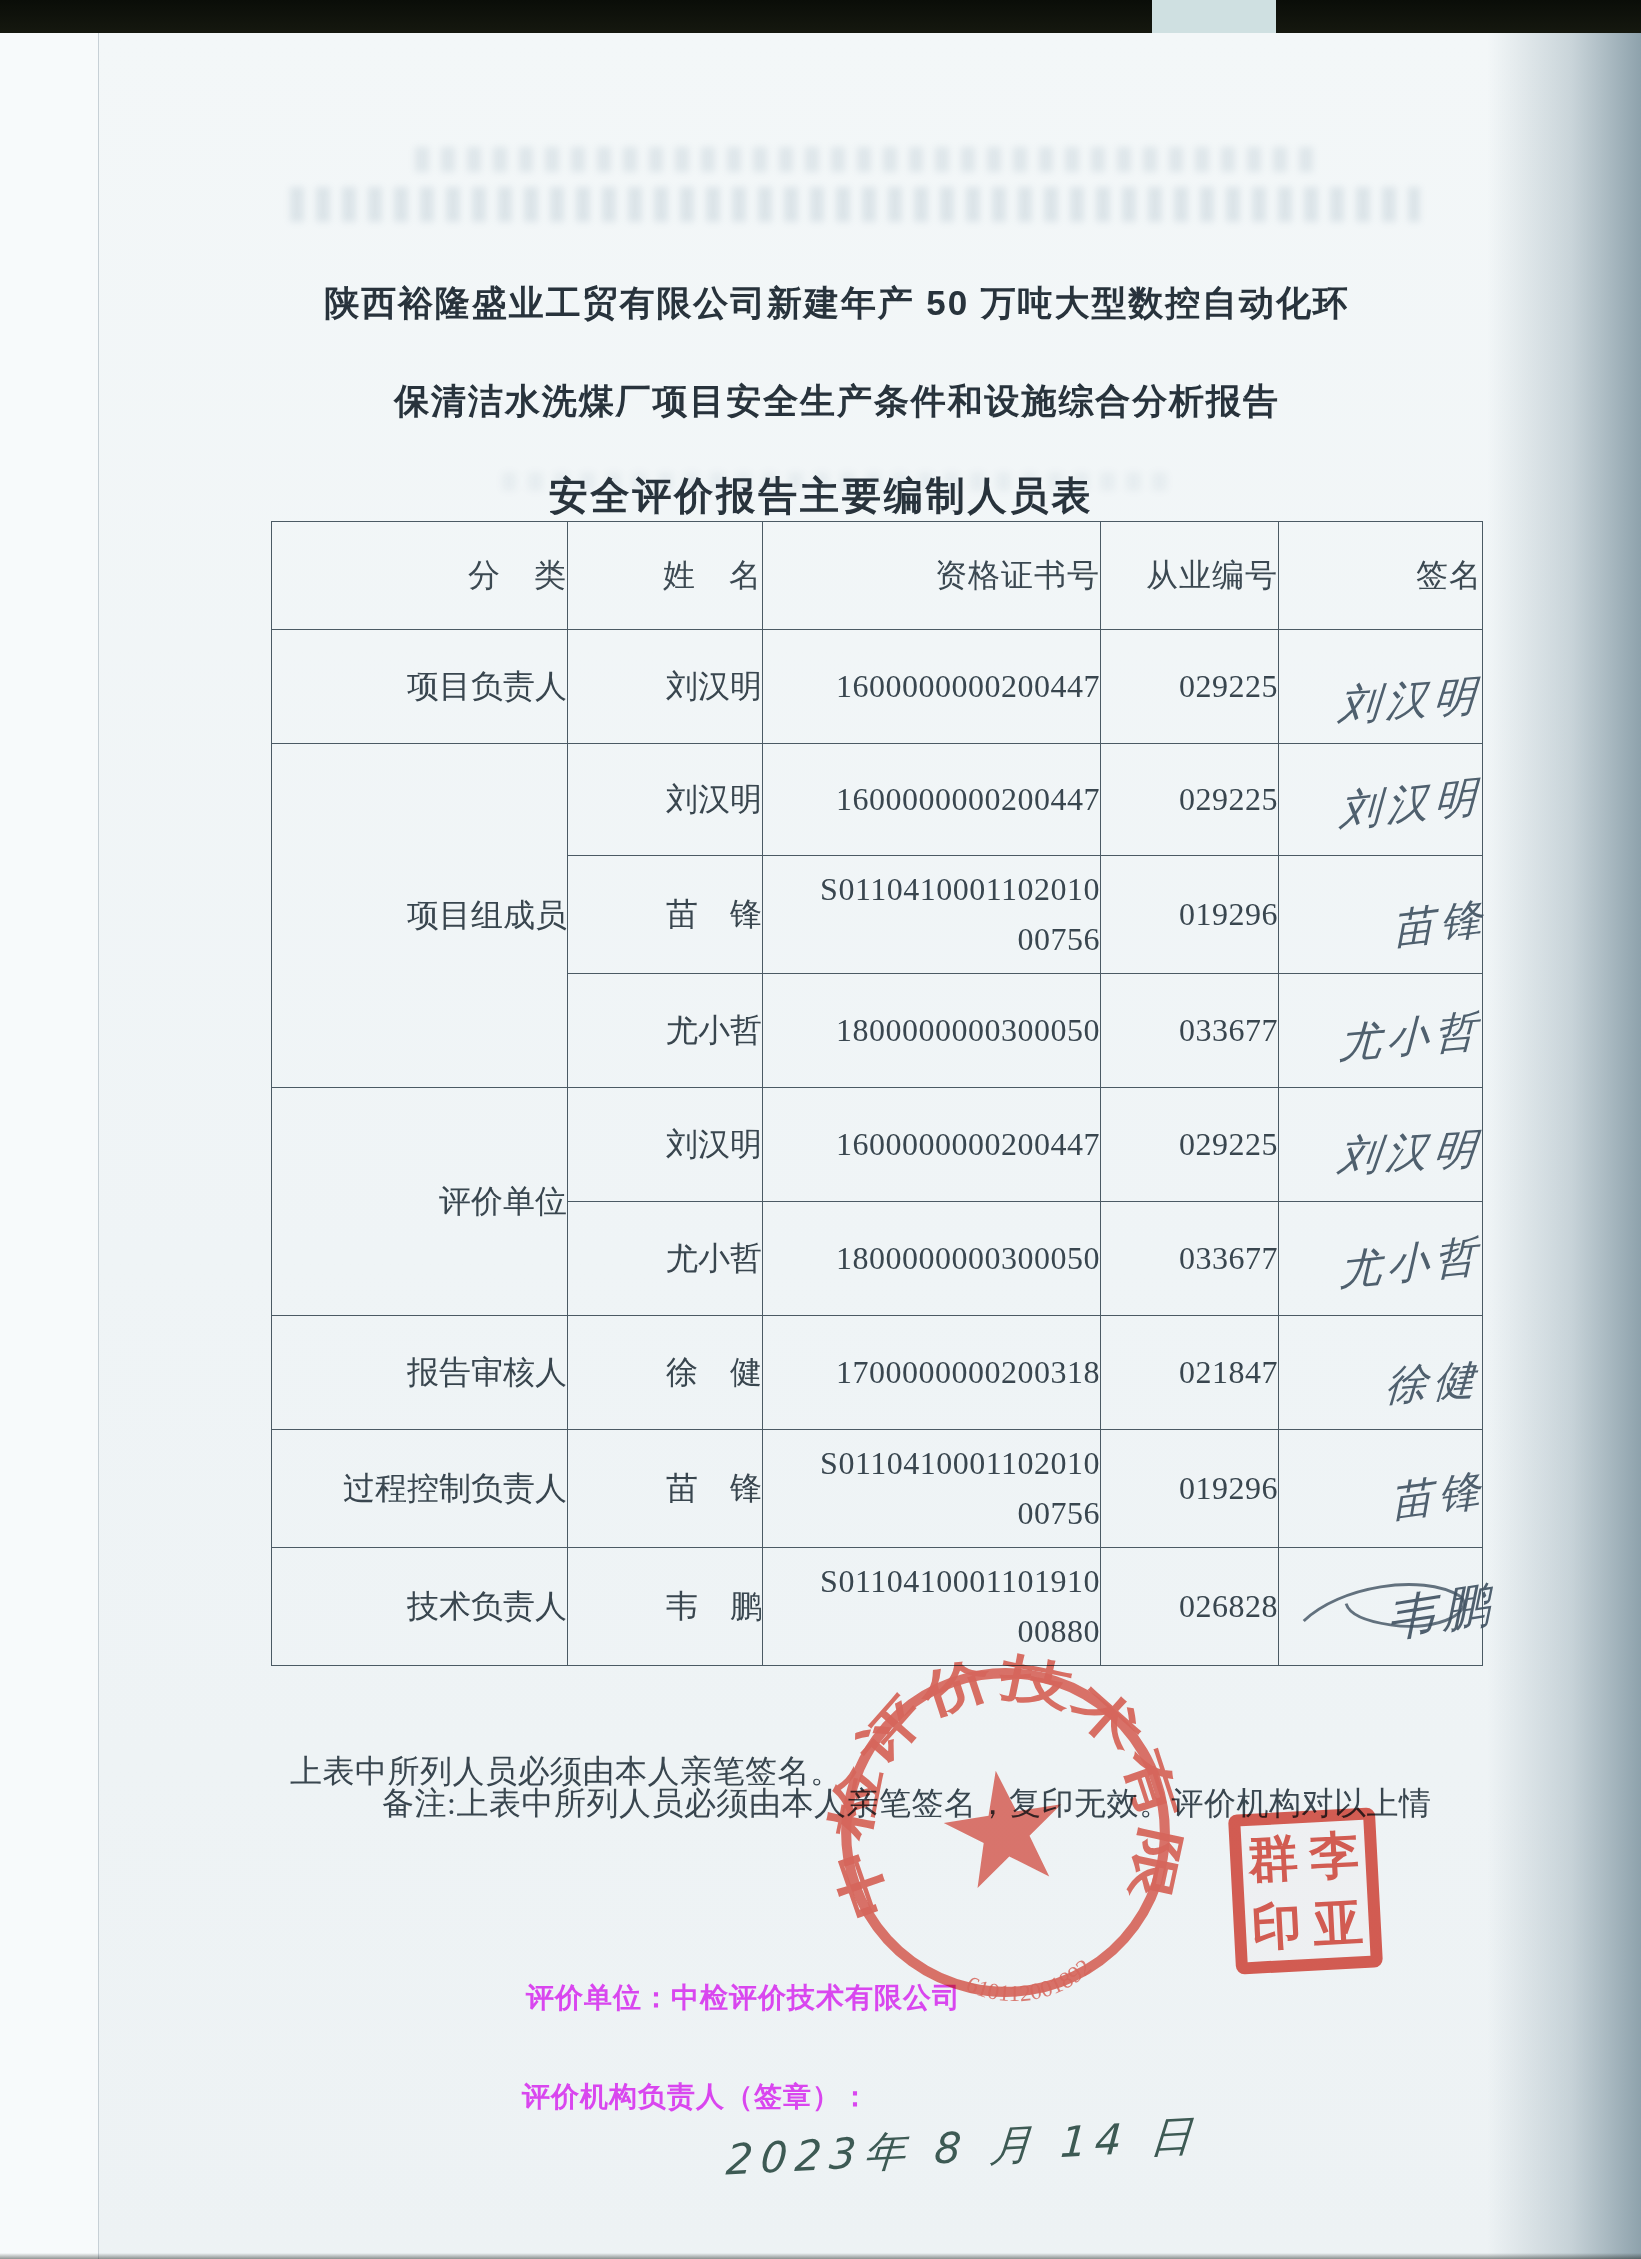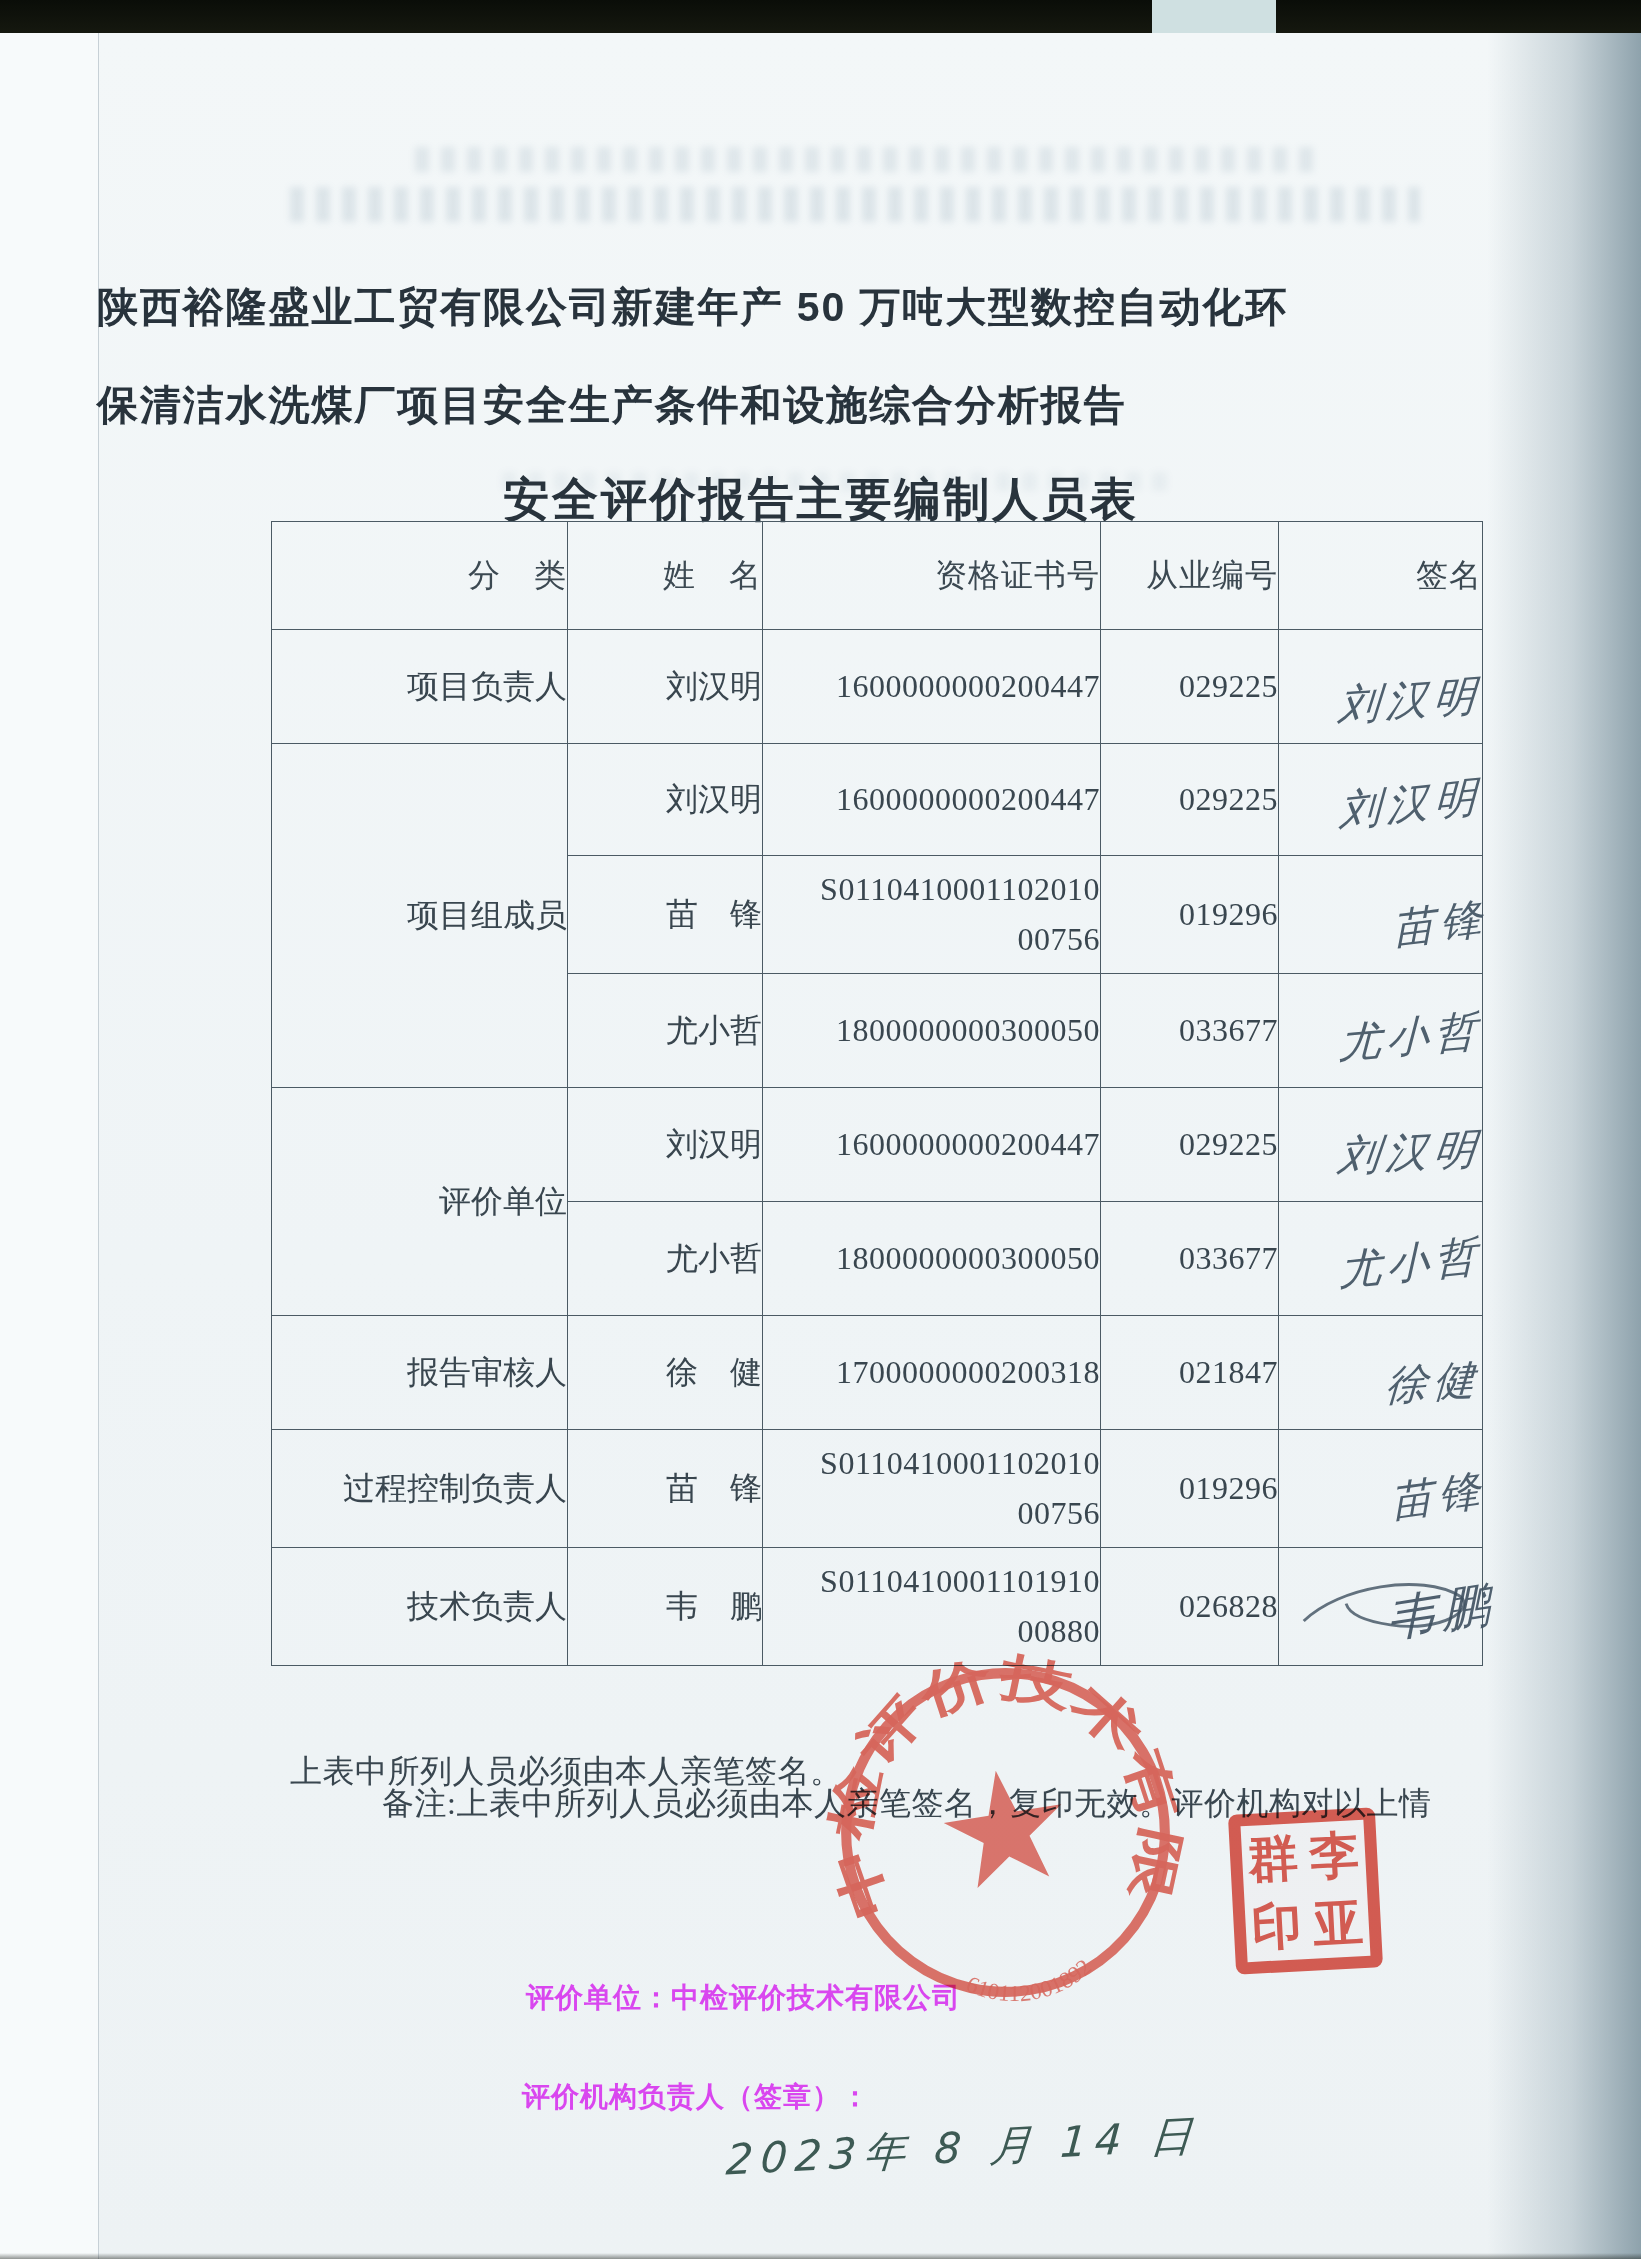--- a/index.html
+++ b/index.html
@@ -19,27 +19,27 @@
   .right-shadow{position:absolute;right:0;top:33px;width:154px;height:2226px;
     background:linear-gradient(90deg,rgba(160,178,188,0) 0%,rgba(150,170,180,.45) 55%,#8ea2ac 100%);}
   .bottom-edge{position:absolute;left:0;bottom:0;width:1641px;height:5.8px;background:linear-gradient(180deg,rgba(20,25,20,0),rgba(20,25,20,.45));}
   .ghost{position:absolute;opacity:.33;filter:blur(3.9px);
     background:repeating-linear-gradient(90deg,rgba(110,140,160,.45) 0 14.5px,rgba(110,140,160,0) 14.5px 26px);}
   .ghost1{left:415px;top:114px;width:908px;height:25px;}
   .ghost2{left:290px;top:154px;width:1130px;height:35px;opacity:.38;}
   .ghost3{left:502px;top:439px;width:676px;height:19.3px;opacity:.18;}
 
   
-  .title{position:absolute;left:97px;width:1448px;
+  .title{position:absolute;left:113px;width:1448px;text-align:center;
     font-family:"Liberation Sans", sans-serif;font-weight:bold;color:#28333c;
-    font-size:41px;letter-spacing:1.9px;white-space:nowrap;}
+    font-size:35px;letter-spacing:1.9px;white-space:nowrap;}
   .title1{top:280px;}
   .title2{top:378px;}
   .table-title{position:absolute;left:97px;top:469px;width:1448px;text-align:center;
-    font-family:"Liberation Sans", sans-serif;font-weight:bold;color:#28333c;font-size:46px;letter-spacing:2.9px;}
+    font-family:"Liberation Sans", sans-serif;font-weight:bold;color:#28333c;font-size:39px;letter-spacing:2.9px;}
 
   
   table.personnel{
     position:absolute;left:271px;top:521px;width:1211px;
     border-collapse:collapse;table-layout:fixed;
     color:#39464f;
   }
   table.personnel td{
     border:1.9px solid #4b5a64;text-align:right;vertical-align:middle;
     font-size:32px;padding:0;overflow:visible;

